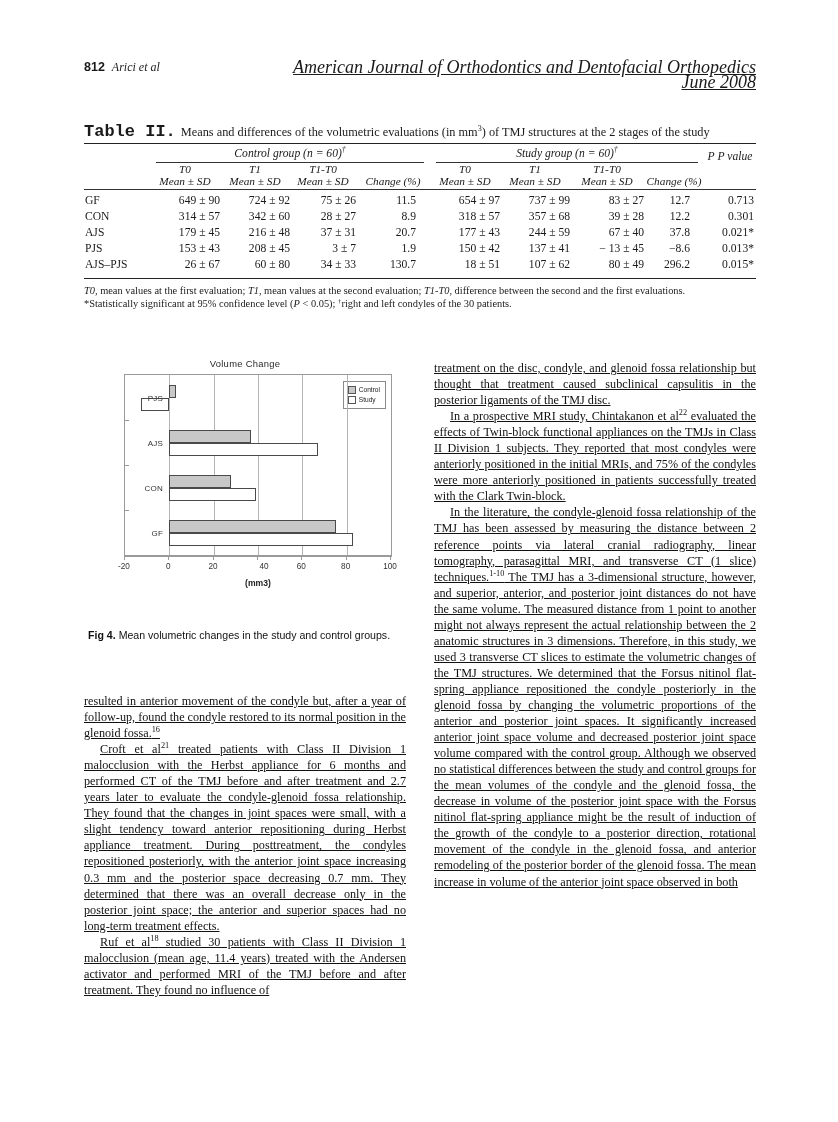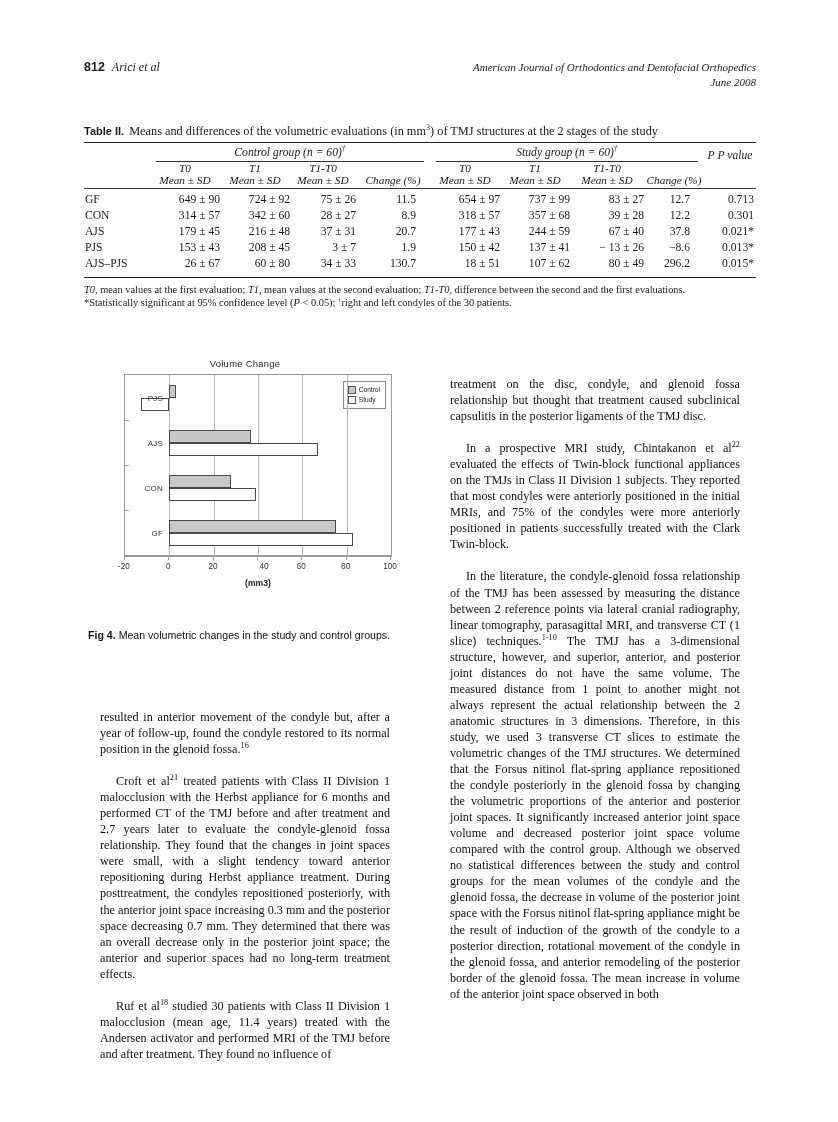--- a/index.html
+++ b/index.html
@@ -45,42 +45,43 @@
   .runhead-authors {
     font-style: italic;
     font-size: 12px;
     padding-left: 7px;
   }
   .runhead-right {
     position: absolute;
     right: 0; top: 0;
     text-align: right;
     font-style: italic;
-    font-size: 11px;
+    font-size: 18px;
     line-height: 15px;
+    text-decoration: underline;
   }
   .runhead-right div { white-space: nowrap; }
 
   
   .table-block {
     position: absolute;
     left: 84px;
     top: 124px;
     width: 672px;
   }
   .table-caption {
     font-size: 12.3px;
     line-height: 15px;
     margin-bottom: 3px;
     white-space: nowrap;
   }
   .table-caption .tbl-label {
-    font-family: Liberation Sans, sans-serif;
+    font-family: Liberation Mono, monospace;
     font-weight: bold;
-    font-size: 11px;
+    font-size: 17px;
     margin-top: 28px;
   }
   .table-caption .tbl-text { padding-left: 5px; }
   sup { font-size: 0.66em; vertical-align: super; line-height: 0; }
 
   table.data {
     width: 672px;
     border-collapse: collapse;
     font-size: 11.3px;
   }
@@ -276,21 +277,21 @@
   
   .col {
     position: absolute;
     width: 322px;
     font-size: 12.2px;
     line-height: 16.05px;
     text-align: justify;
     text-justify: inter-word;
     color: #111;
   }
-  .col p { margin: 16px; }
+  .col p { margin: 0; text-decoration: underline; }
   .col p.indent { text-indent: 16px; }
   .col-left  { left: 84px;  top: 693px; height: 370px; }
   .col-right { left: 434px; top: 360px; height: 700px; }
   .col sup { font-size: 0.68em; }
 </style>
 </head>
 <body>
 
 <div class="page">
 
@@ -403,21 +404,21 @@
           <td class="ppad">0.021*</td>
         </tr>
         <tr>
           <td class="rowlabel">PJS</td>
           <td>153 ± 43</td>
           <td>208 ± 45</td>
           <td>3 ± 7</td>
           <td class="cpad">1.9</td>
           <td>150 ± 42</td>
           <td>137 ± 41</td>
-          <td>− 13 ± 26</td>
+          <td>− 13 ± 45</td>
           <td class="cpad">−8.6</td>
           <td class="ppad">0.013*</td>
         </tr>
         <tr>
           <td class="rowlabel">AJS–PJS</td>
           <td>26 ± 67</td>
           <td>60 ± 80</td>
           <td>34 ± 33</td>
           <td class="cpad">130.7</td>
           <td>18 ± 51</td>

